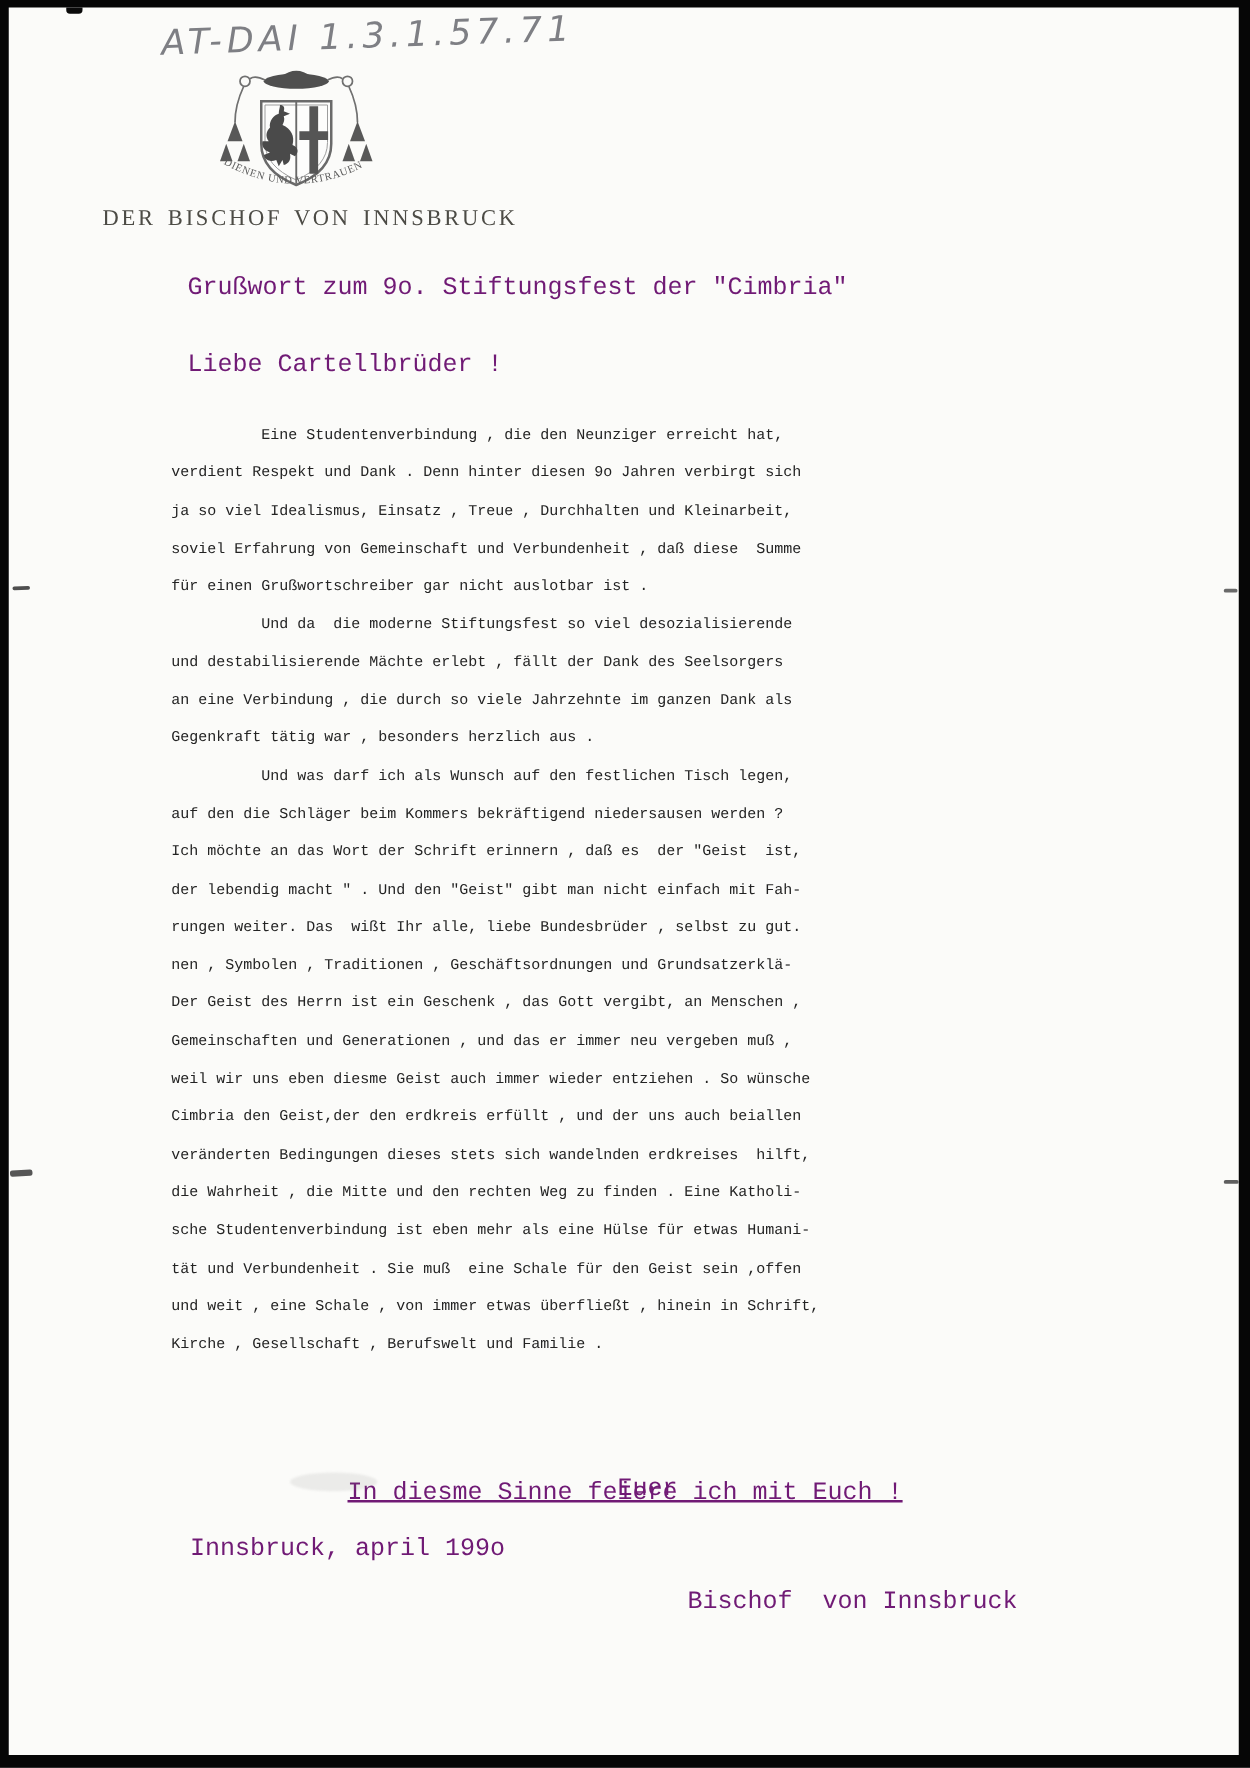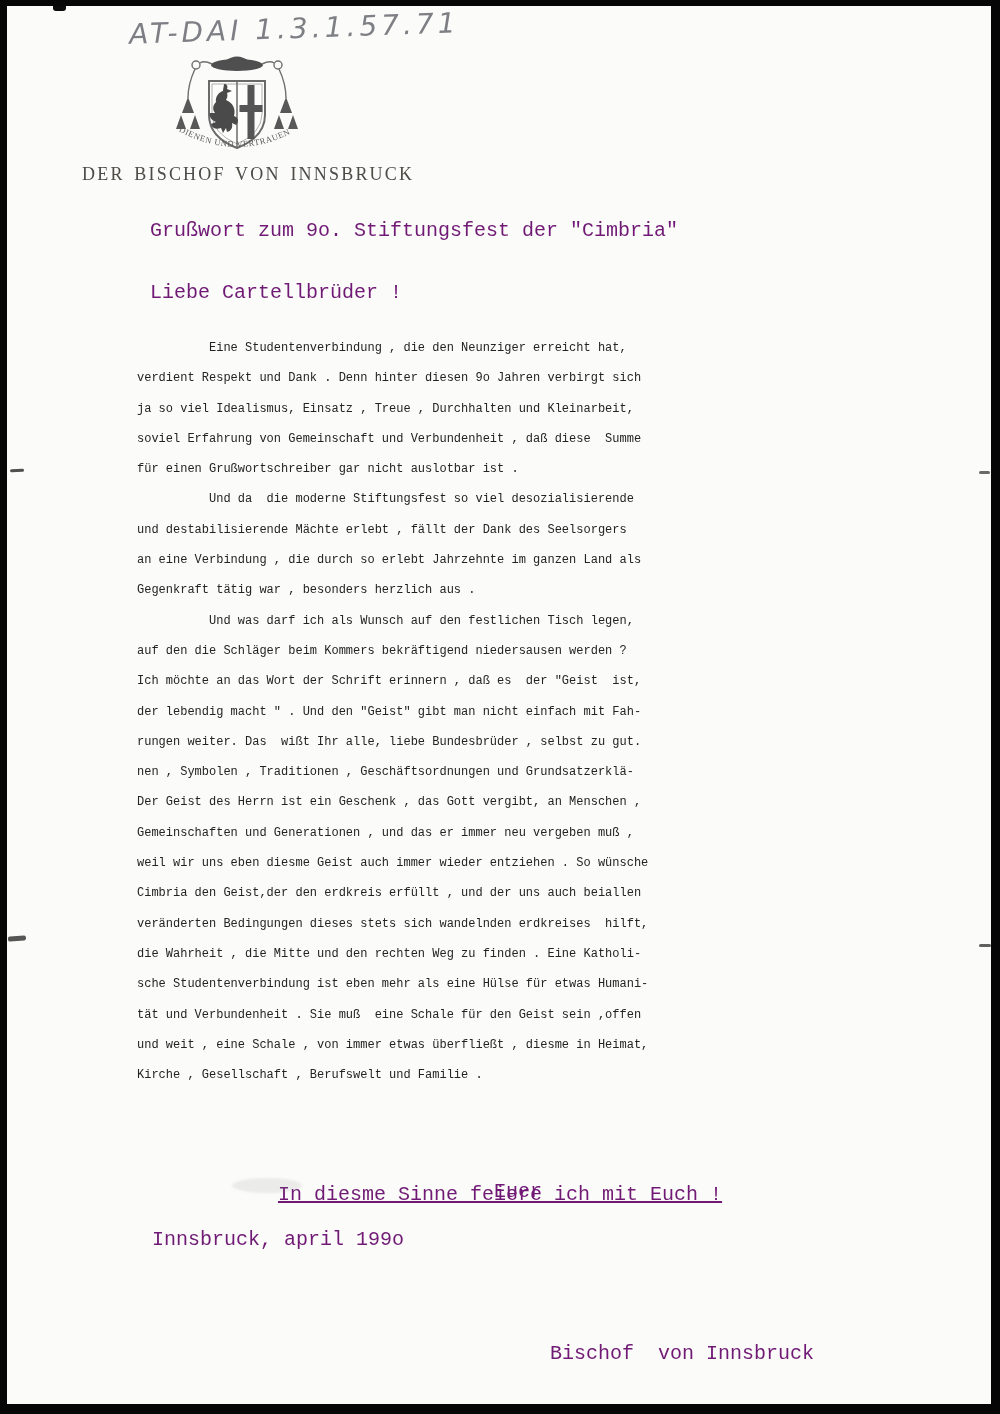--- a/index.html
+++ b/index.html
@@ -64,21 +64,21 @@
     left: 130px; top: 327px;
     font-family: "Liberation Mono", monospace;
     font-size: 12px;
     line-height: 30.3px;
     color: #232323;
   }
   .body-block .line { white-space: pre; }
   .closing    { left: 256px; top: 1177px; text-decoration: underline; }
   .valediction{ left: 472px; top: 1174px; }
   .place-date { left: 130px; top: 1222px; }
-  .signature  { left: 528px; top: 1336px; }
+  .signature  { left: 528px; top: 1264px; }
   .margin-mark {
     position: absolute;
     background: #4f4f4f;
     border-radius: 2px;
   }
   .mark-l1 { left: 3px;  top: 463px; width: 14px; height: 3px; transform: rotate(-3deg); }
   .mark-r1 { left: 972px; top: 465px; width: 11px; height: 3px; background: #6a6a6a; }
   .mark-l2 { left: 1px;  top: 930px; width: 18px; height: 5px; transform: rotate(-4deg); background: #565656; }
   .mark-r2 { left: 972px; top: 938px; width: 12px; height: 3px; background: #5f5f5f; }
   .smudge {
@@ -149,37 +149,37 @@
     <div class="typed salutation">Liebe Cartellbrüder !</div>
 
     <div class="body-block">
       <div class="line">          Eine Studentenverbindung , die den Neunziger erreicht hat,</div>
       <div class="line">verdient Respekt und Dank . Denn hinter diesen 9o Jahren verbirgt sich</div>
       <div class="line">ja so viel Idealismus, Einsatz , Treue , Durchhalten und Kleinarbeit,</div>
       <div class="line">soviel Erfahrung von Gemeinschaft und Verbundenheit , daß diese  Summe</div>
       <div class="line">für einen Grußwortschreiber gar nicht auslotbar ist .</div>
       <div class="line">          Und da  die moderne Stiftungsfest so viel desozialisierende</div>
       <div class="line">und destabilisierende Mächte erlebt , fällt der Dank des Seelsorgers</div>
-      <div class="line">an eine Verbindung , die durch so erlebt Jahrzehnte im ganzen Land als</div>
+      <div class="line">an eine Verbindung , die durch so viele Jahrzehnte im ganzen Dank als</div>
       <div class="line">Gegenkraft tätig war , besonders herzlich aus .</div>
       <div class="line">          Und was darf ich als Wunsch auf den festlichen Tisch legen,</div>
       <div class="line">auf den die Schläger beim Kommers bekräftigend niedersausen werden ?</div>
       <div class="line">Ich möchte an das Wort der Schrift erinnern , daß es  der "Geist  ist,</div>
       <div class="line">der lebendig macht " . Und den "Geist" gibt man nicht einfach mit Fah-</div>
       <div class="line">rungen weiter. Das  wißt Ihr alle, liebe Bundesbrüder , selbst zu gut.</div>
       <div class="line">nen , Symbolen , Traditionen , Geschäftsordnungen und Grundsatzerklä-</div>
       <div class="line">Der Geist des Herrn ist ein Geschenk , das Gott vergibt, an Menschen ,</div>
       <div class="line">Gemeinschaften und Generationen , und das er immer neu vergeben muß ,</div>
       <div class="line">weil wir uns eben diesme Geist auch immer wieder entziehen . So wünsche</div>
       <div class="line">Cimbria den Geist,der den erdkreis erfüllt , und der uns auch beiallen</div>
       <div class="line">veränderten Bedingungen dieses stets sich wandelnden erdkreises  hilft,</div>
       <div class="line">die Wahrheit , die Mitte und den rechten Weg zu finden . Eine Katholi-</div>
       <div class="line">sche Studentenverbindung ist eben mehr als eine Hülse für etwas Humani-</div>
       <div class="line">tät und Verbundenheit . Sie muß  eine Schale für den Geist sein ,offen</div>
-      <div class="line">und weit , eine Schale , von immer etwas überfließt , diesme in Heimat,</div>
+      <div class="line">und weit , eine Schale , von immer etwas überfließt , hinein in Schrift,</div>
       <div class="line">Kirche , Gesellschaft , Berufswelt und Familie .</div>
     </div>
 
     <div class="typed closing">In diesme Sinne feiere ich mit Euch !</div>
     <div class="typed valediction">Euer</div>
     <div class="typed place-date">Innsbruck, april 199o</div>
     <div class="typed signature">Bischof  von Innsbruck</div>
 
     <div class="smudge"></div>
     <div class="margin-mark mark-l1"></div>

